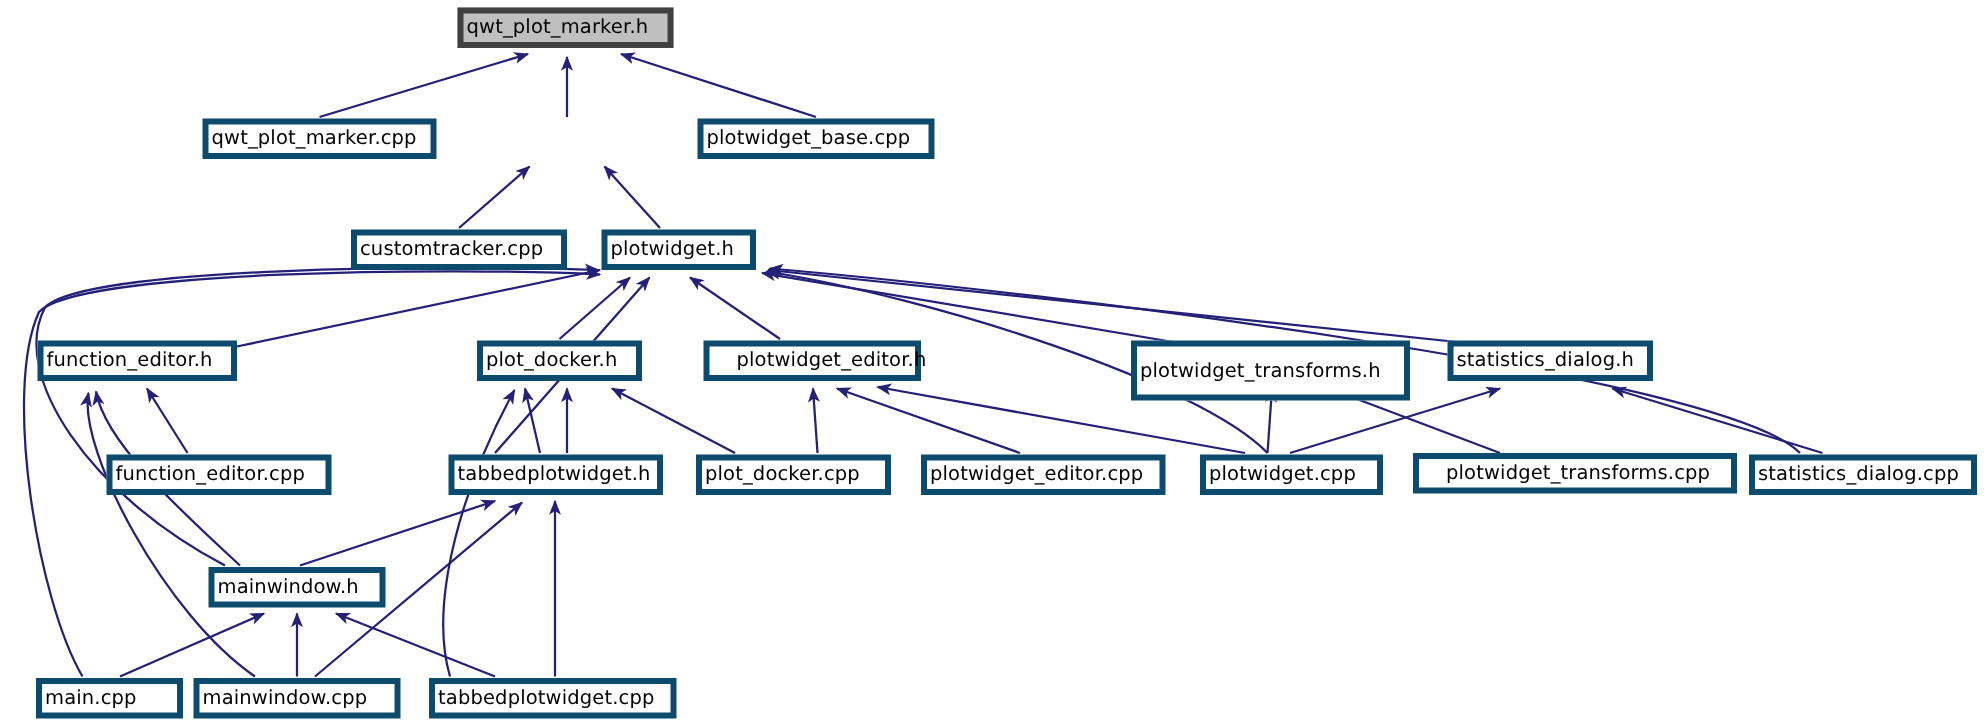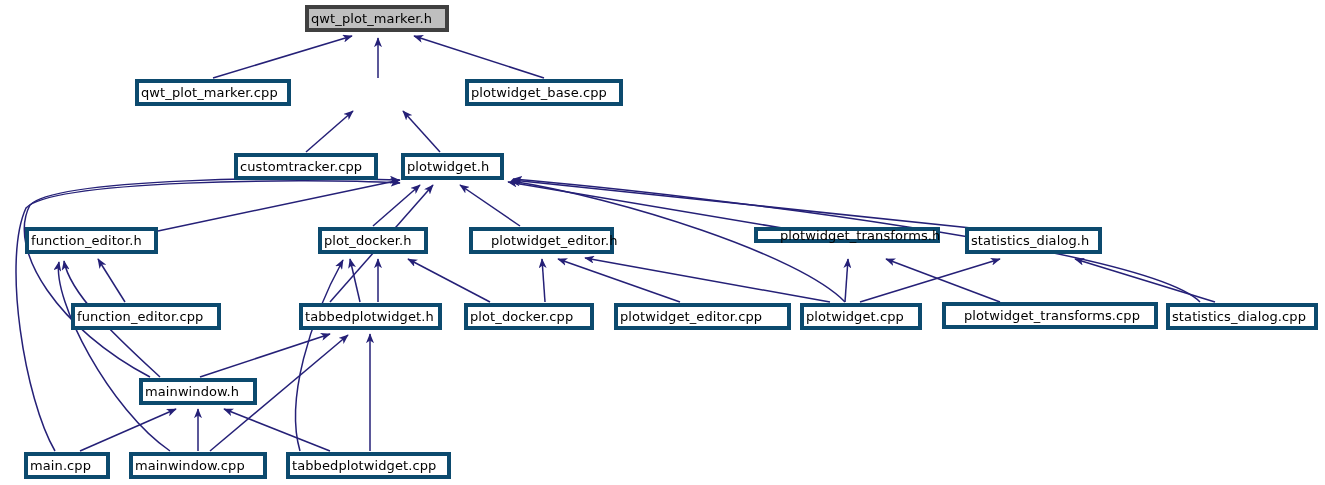--- a/index.html
+++ b/index.html
@@ -139,51 +139,51 @@
       </div>
       <div class="node" style="left: 25px; top: 227px; width: 133px; height: 27px;">
         <span class="node-label">function_editor.h</span>
       </div>
       <div class="node" style="left: 318px; top: 227px; width: 110px; height: 27px;">
         <span class="node-label">plot_docker.h</span>
       </div>
       <div class="node" style="left: 469px; top: 227px; width: 145px; height: 27px; padding-left: 16px;">
         <span class="node-label">plotwidget_editor.h</span>
       </div>
-      <div class="node" style="left: 754px; top: 227px; width: 186px; height: 16px; padding-left: 20px;">
+      <div class="node" style="left: 754px; top: 227px; width: 186px; height: 40px;">
         <span class="node-label">plotwidget_transforms.h</span>
       </div>
       <div class="node" style="left: 71px; top: 303px; width: 150px; height: 27px;">
         <span class="node-label">function_editor.cpp</span>
       </div>
       <div class="node" style="left: 965px; top: 227px; width: 137px; height: 27px;">
         <span class="node-label">statistics_dialog.h</span>
       </div>
       <div class="node" style="left: 299px; top: 303px; width: 143px; height: 27px;">
         <span class="node-label">tabbedplotwidget.h</span>
       </div>
       <div class="node" style="left: 464px; top: 303px; width: 130px; height: 27px;">
         <span class="node-label">plot_docker.cpp</span>
       </div>
-      <div class="node" style="left: 614px; top: 303px; width: 177px; height: 27px;">
+      <div class="node" style="left: 614px; top: 303px; width: 163px; height: 27px;">
         <span class="node-label">plotwidget_editor.cpp</span>
       </div>
       <div class="node" style="left: 800px; top: 303px; width: 122px; height: 27px;">
         <span class="node-label">plotwidget.cpp</span>
       </div>
       <div class="node" style="left: 942px; top: 302px; width: 216px; height: 27px; padding-left: 16px;">
         <span class="node-label">plotwidget_transforms.cpp</span>
       </div>
       <div class="node" style="left: 1166px; top: 303px; width: 152px; height: 27px;">
         <span class="node-label">statistics_dialog.cpp</span>
       </div>
       <div class="node" style="left: 139px; top: 378px; width: 118px; height: 27px;">
         <span class="node-label">mainwindow.h</span>
       </div>
-      <div class="node" style="left: 24px; top: 452px; width: 86px; height: 27px;">
+      <div class="node" style="left: 24px; top: 452px; width: 98px; height: 27px;">
         <span class="node-label">main.cpp</span>
       </div>
       <div class="node" style="left: 129px; top: 452px; width: 138px; height: 27px;">
         <span class="node-label">mainwindow.cpp</span>
       </div>
       <div class="node" style="left: 286px; top: 452px; width: 165px; height: 27px;">
         <span class="node-label">tabbedplotwidget.cpp</span>
       </div>
     </div>
 </div>

